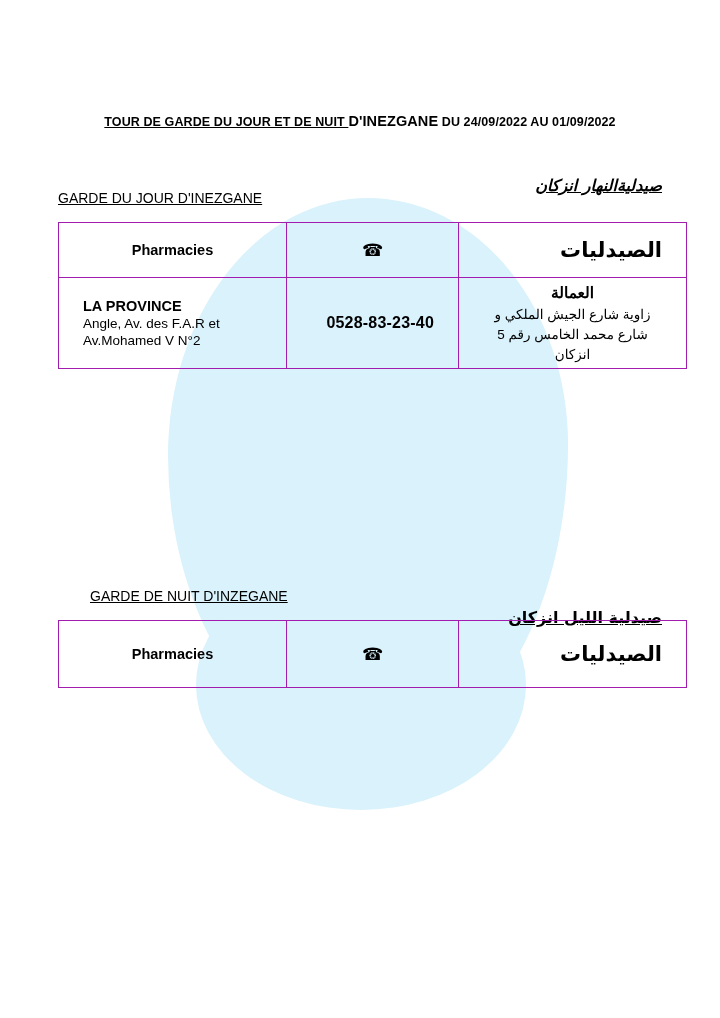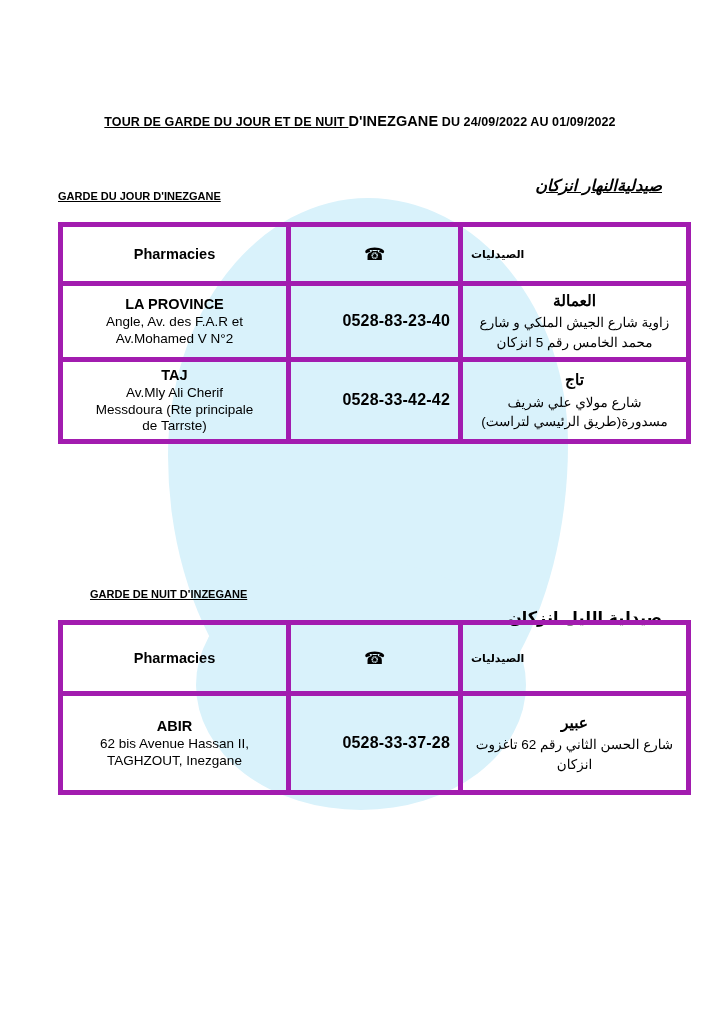--- a/index.html
+++ b/index.html
@@ -62,72 +62,72 @@
   .doc-title .underline-part {
     text-decoration: underline;
   }
   .doc-title .big {
     font-size: 14.5px;
     font-weight: bold;
   }
 
   .section-head {
     position: absolute;
-    font-size: 11px;
-    font-weight: bold;
+    font-size: 14px;
+    font-weight: normal;
     text-decoration: underline;
   }
   .section-head.left { left: 58px; }
   .section-head.right {
     right: 58px;
     font-size: 16px;
     direction: rtl;
     font-family: "DejaVu Sans", sans-serif;
     font-weight: bold;
   }
 
   table.garde {
     position: absolute;
     border-collapse: collapse;
     table-layout: fixed;
     background: transparent;
   }
   table.garde td, table.garde th {
-    border: 5px solid #a21caf;
+    border: 1px solid #a21caf;
     vertical-align: middle;
-    padding: 4px 8px;
+    padding: 4px 24px;
     background: transparent;
     margin-left: 32px;
   }
   .col-fr { width: 228px; }
   .col-tel { width: 172px; }
   .col-ar { width: 228px; }
 
   .hdr-fr {
     text-align: center;
     font-size: 14.5px;
     font-weight: bold;
     height: 46px;
   }
   .hdr-tel {
     text-align: center;
     font-size: 17px;
     height: 46px;
     font-family: "DejaVu Sans", sans-serif;
   }
   .hdr-ar {
-    text-align: left;
-    font-size: 11px;
+    text-align: right;
+    font-size: 21px;
     font-weight: bold;
     direction: rtl;
     font-family: "DejaVu Sans", sans-serif;
     height: 46px;
   }
   .cell-fr {
-    text-align: center;
+    text-align: left;
     font-size: 13.5px;
     line-height: 1.25;
   }
   .cell-fr .name {
     font-weight: bold;
     font-size: 14.5px;
     display: block;
     margin-bottom: 1px;
   }
   .cell-tel {
@@ -184,58 +184,36 @@
             <span class="name">LA PROVINCE</span>
             <span>Angle, Av. des F.A.R et<br>Av.Mohamed V N°2</span>
           </td>
           <td class="cell-tel">0528-83-23-40</td>
           <td class="cell-ar">
             <span class="name-ar">العمالة</span>
             <span>زاوية شارع الجيش الملكي و شارع محمد الخامس رقم 5 انزكان</span>
           </td>
         </tr>
 
-        <tr>
-          <td class="cell-fr">
-            <span class="name">TAJ</span>
-            <span>Av.Mly Ali Cherif<br>Messdoura (Rte principale<br>de Tarrste)</span>
-          </td>
-          <td class="cell-tel">0528-33-42-42</td>
-          <td class="cell-ar">
-            <span class="name-ar">تاج</span>
-            <span>شارع مولاي علي شريف مسدورة(طريق الرئيسي لتراست)</span>
-          </td>
-        </tr>
 
       </tbody>
     </table>
 
     <div class="section-head left" style="top:588px;margin-left:32px;">GARDE DE NUIT D'INZEGANE</div>
     <div class="section-head right" style="top:608px;">صيدلية الليل انزكان</div>
 
     <table class="garde" style="left:58px; top:620px; width:628px;">
       <colgroup>
         <col class="col-fr">
           <col class="col-tel">
           <col class="col-ar">
       </colgroup>
       <tbody>
         <tr>
           <td class="hdr-fr" style="height:58px;">Pharmacies</td>
           <td class="hdr-tel" style="height:58px;">☎</td>
           <td class="hdr-ar" style="height:58px;">الصيدليات</td>
         </tr>
-        <tr>
-          <td class="cell-fr" style="height:86px;">
-            <span class="name">ABIR</span>
-            <span>62 bis Avenue Hassan II,<br>TAGHZOUT, Inezgane</span>
-          </td>
-          <td class="cell-tel">0528-33-37-28</td>
-          <td class="cell-ar">
-            <span class="name-ar">عبير</span>
-            <span>شارع الحسن الثاني رقم 62 تاغزوت انزكان</span>
-          </td>
-        </tr>
       </tbody>
     </table>
 
   </div>
 </div>
 
 </body></html>

